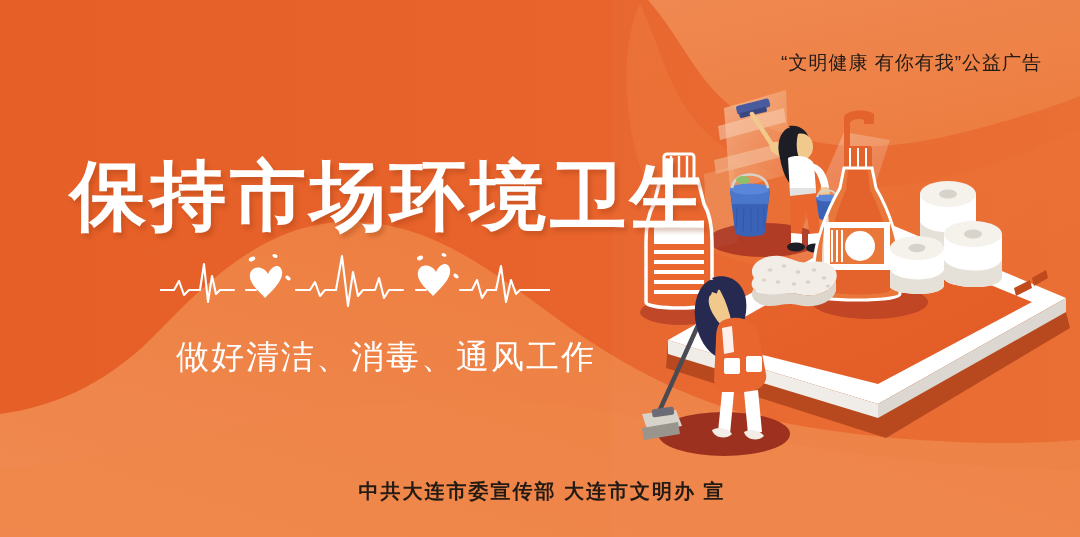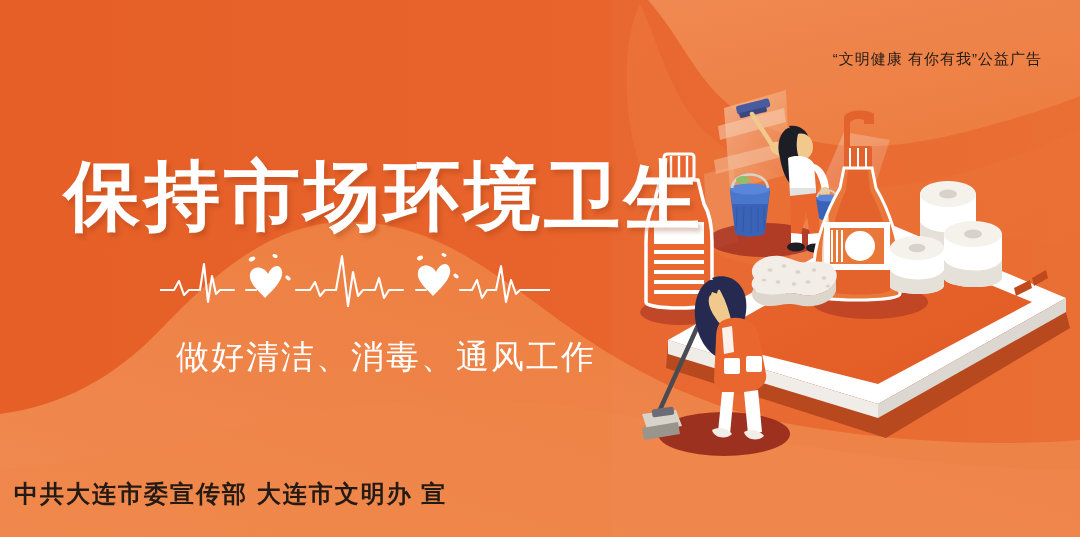--- a/index.html
+++ b/index.html
@@ -15,31 +15,31 @@
     overflow:hidden;
     background:#E8622B;
   }
   
   .bg-layer { position:absolute; inset:0; width:1080px; height:537px; }
 
   
   .header-line {
     position:absolute;
     top:50px; right:38px;
-    font-size:15px;
+    font-size:19px;
     letter-spacing:1px;
     color:#231a14;
     font-weight:500;
     white-space:nowrap;
     z-index:30;
   }
   
   .title {
     position:absolute;
-    left:64px; top:158px;
+    left:70px; top:158px;
     font-size:76px;
     line-height:1;
     font-weight:bold;
     color:#ffffff;
     letter-spacing:4px;
     white-space:nowrap;
     text-shadow:3px 4px 4px rgba(140,50,15,0.28);
     z-index:30;
   }
   
@@ -57,24 +57,24 @@
     letter-spacing:2px;
     color:#ffffff;
     white-space:nowrap;
     font-weight:400;
     z-index:30;
     margin-top:15px;
   }
   
   .footer {
     position:absolute;
-    left:14px; right:0;
+    left:4px; right:0;
     top:478px;
-    text-align:left;
-    font-size:24px;
+    text-align:center;
+    font-size:20px;
     letter-spacing:2px;
     color:#231a14;
     font-weight:bold;
     white-space:nowrap;
     z-index:30;
   }
   
   .illus {
     position:absolute;
     left:638px; top:62px;

